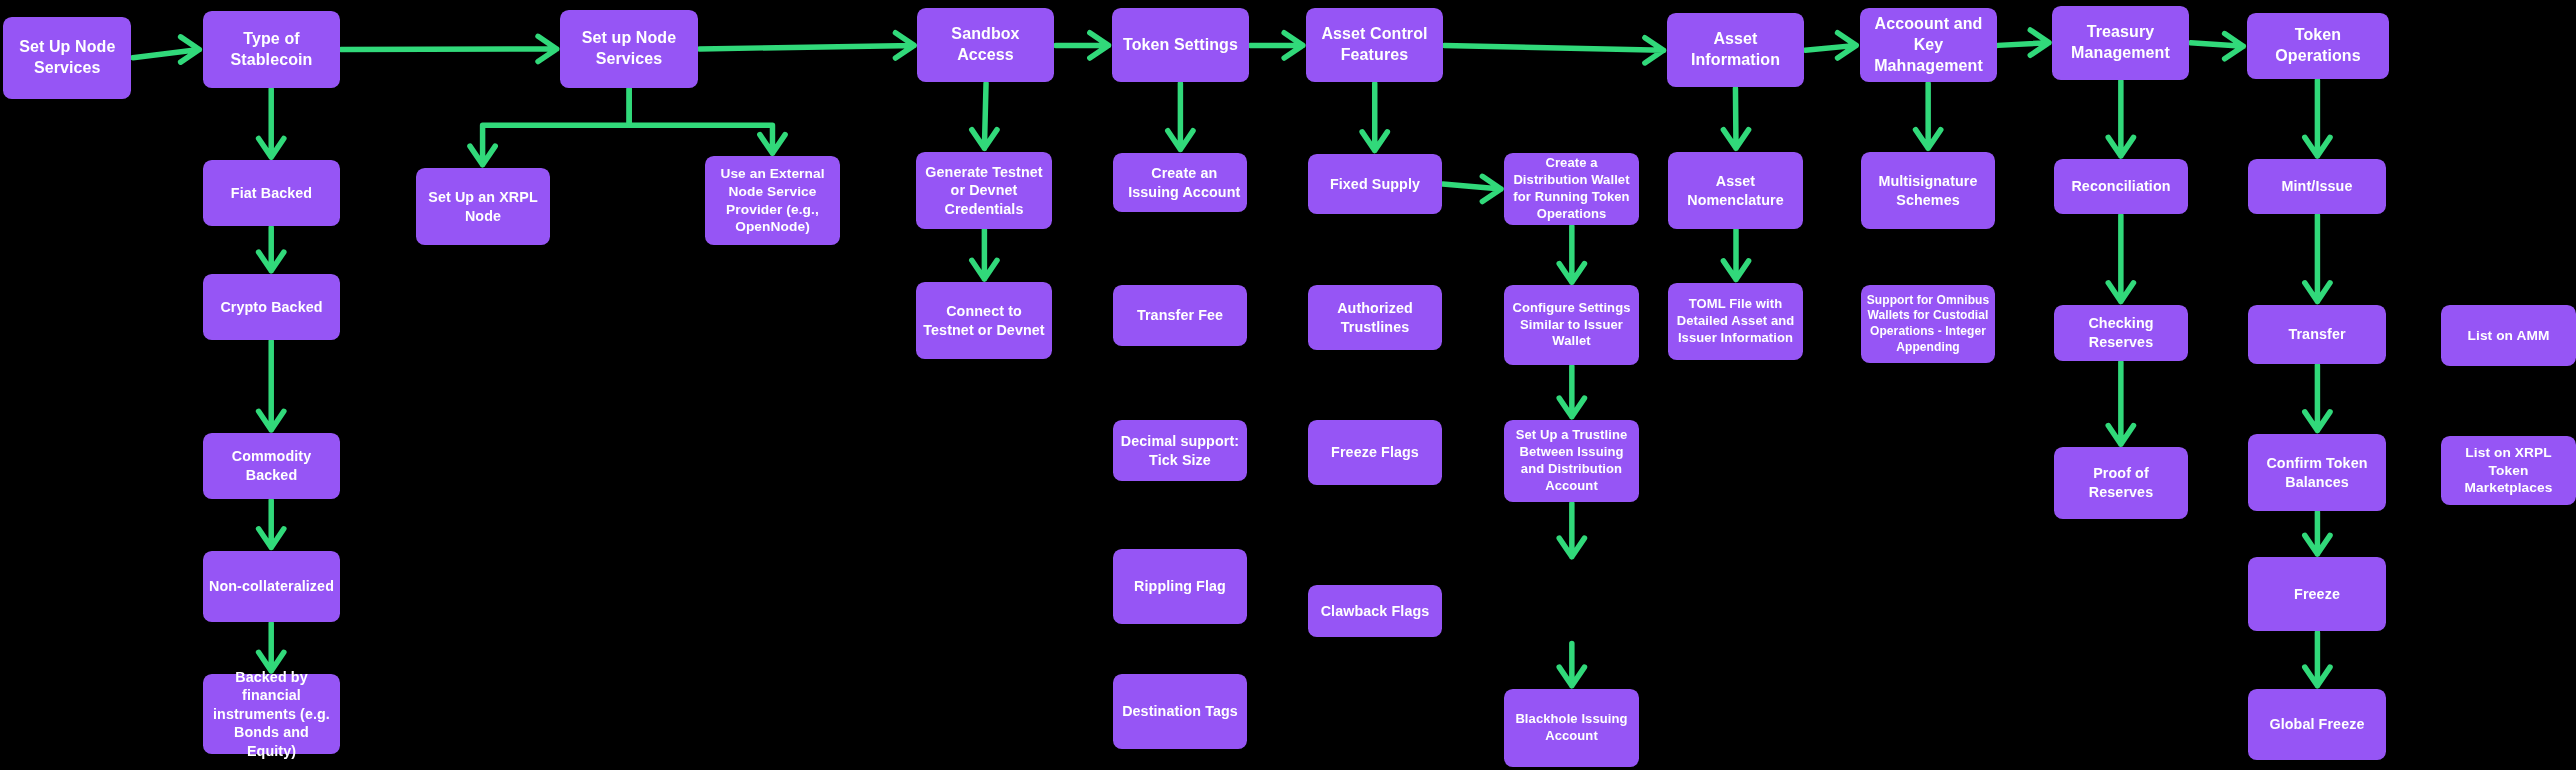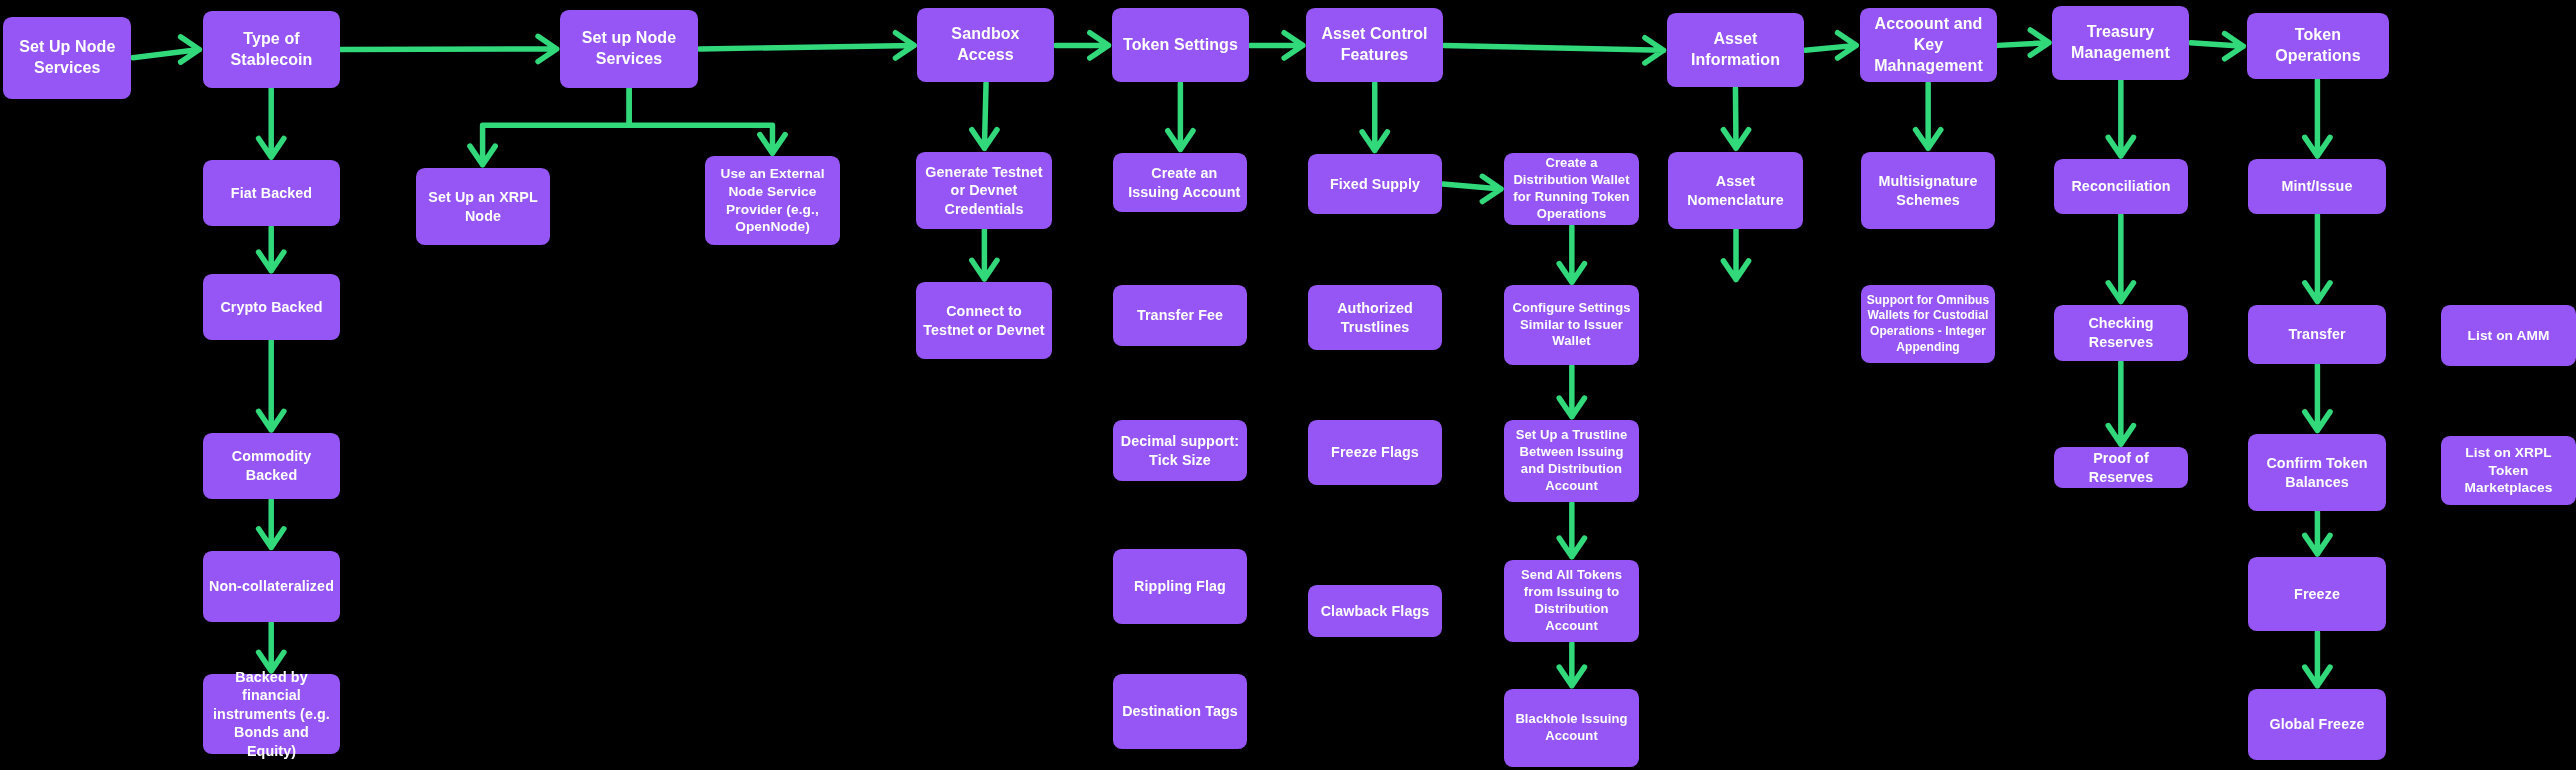--- a/index.html
+++ b/index.html
@@ -138,42 +138,42 @@
     </div>
     <div class="node" style="left: 1504px; top: 153px; width: 135px; height: 72px; background: rgb(150, 85, 245); color: rgb(255, 255, 255); font-size: 13px;">
       <span>Create a Distribution Wallet for Running Token Operations</span>
     </div>
     <div class="node" style="left: 1504px; top: 285px; width: 135px; height: 80px; background: rgb(150, 85, 245); color: rgb(255, 255, 255); font-size: 13px;">
       <span>Configure Settings Similar to Issuer Wallet</span>
     </div>
     <div class="node" style="left: 1504px; top: 420px; width: 135px; height: 82px; background: rgb(150, 85, 245); color: rgb(255, 255, 255); font-size: 13px;">
       <span>Set Up a Trustline Between Issuing and Distribution Account</span>
     </div>
-    <div class="node" style="left: 1504px; top: 560px; width: 135px; height: 82px; background: rgb(150, 85, 245); color: rgb(255, 255, 255); font-size: 13px;">
-      <span>Send All Tokens from Issuing to Distribution Account</span>
-    </div>
     <div class="node" style="left: 1668px; top: 152px; width: 135px; height: 77px; background: rgb(150, 85, 245); color: rgb(255, 255, 255); font-size: 14.3px;">
       <span>Asset Nomenclature</span>
     </div>
     <div class="node" style="left: 1504px; top: 689px; width: 135px; height: 78px; background: rgb(150, 85, 245); color: rgb(255, 255, 255); font-size: 13px;">
       <span>Blackhole Issuing Account</span>
+    </div>
+    <div class="node" style="left: 1668px; top: 283px; width: 135px; height: 77px; background: rgb(150, 85, 245); color: rgb(255, 255, 255); font-size: 13px;">
+      <span>TOML File with Detailed Asset and Issuer Information</span>
     </div>
     <div class="node" style="left: 1861px; top: 152px; width: 134px; height: 77px; background: rgb(150, 85, 245); color: rgb(255, 255, 255); font-size: 14.3px;">
       <span>Multisignature Schemes</span>
     </div>
     <div class="node" style="left: 1861px; top: 285px; width: 134px; height: 78px; background: rgb(150, 85, 245); color: rgb(255, 255, 255); font-size: 12px;">
       <span>Support for Omnibus Wallets for Custodial Operations - Integer Appending</span>
     </div>
     <div class="node" style="left: 2054px; top: 159px; width: 134px; height: 55px; background: rgb(150, 85, 245); color: rgb(255, 255, 255); font-size: 14.3px;">
       <span>Reconciliation</span>
     </div>
     <div class="node" style="left: 2054px; top: 305px; width: 134px; height: 56px; background: rgb(150, 85, 245); color: rgb(255, 255, 255); font-size: 14.3px;">
       <span>Checking Reserves</span>
     </div>
-    <div class="node" style="left: 2054px; top: 447px; width: 134px; height: 41px; background: rgb(150, 85, 245); color: rgb(255, 255, 255); font-size: 14.3px;">
+    <div class="node" style="left: 2054px; top: 447px; width: 134px; height: 72px; background: rgb(150, 85, 245); color: rgb(255, 255, 255); font-size: 14.3px;">
       <span>Proof of Reserves</span>
     </div>
     <div class="node" style="left: 2248px; top: 159px; width: 138px; height: 55px; background: rgb(150, 85, 245); color: rgb(255, 255, 255); font-size: 14.3px;">
       <span>Mint/Issue</span>
     </div>
     <div class="node" style="left: 2248px; top: 305px; width: 138px; height: 59px; background: rgb(150, 85, 245); color: rgb(255, 255, 255); font-size: 14.3px;">
       <span>Transfer</span>
     </div>
     <div class="node" style="left: 2248px; top: 434px; width: 138px; height: 77px; background: rgb(150, 85, 245); color: rgb(255, 255, 255); font-size: 14.3px;">
       <span>Confirm Token Balances</span>

